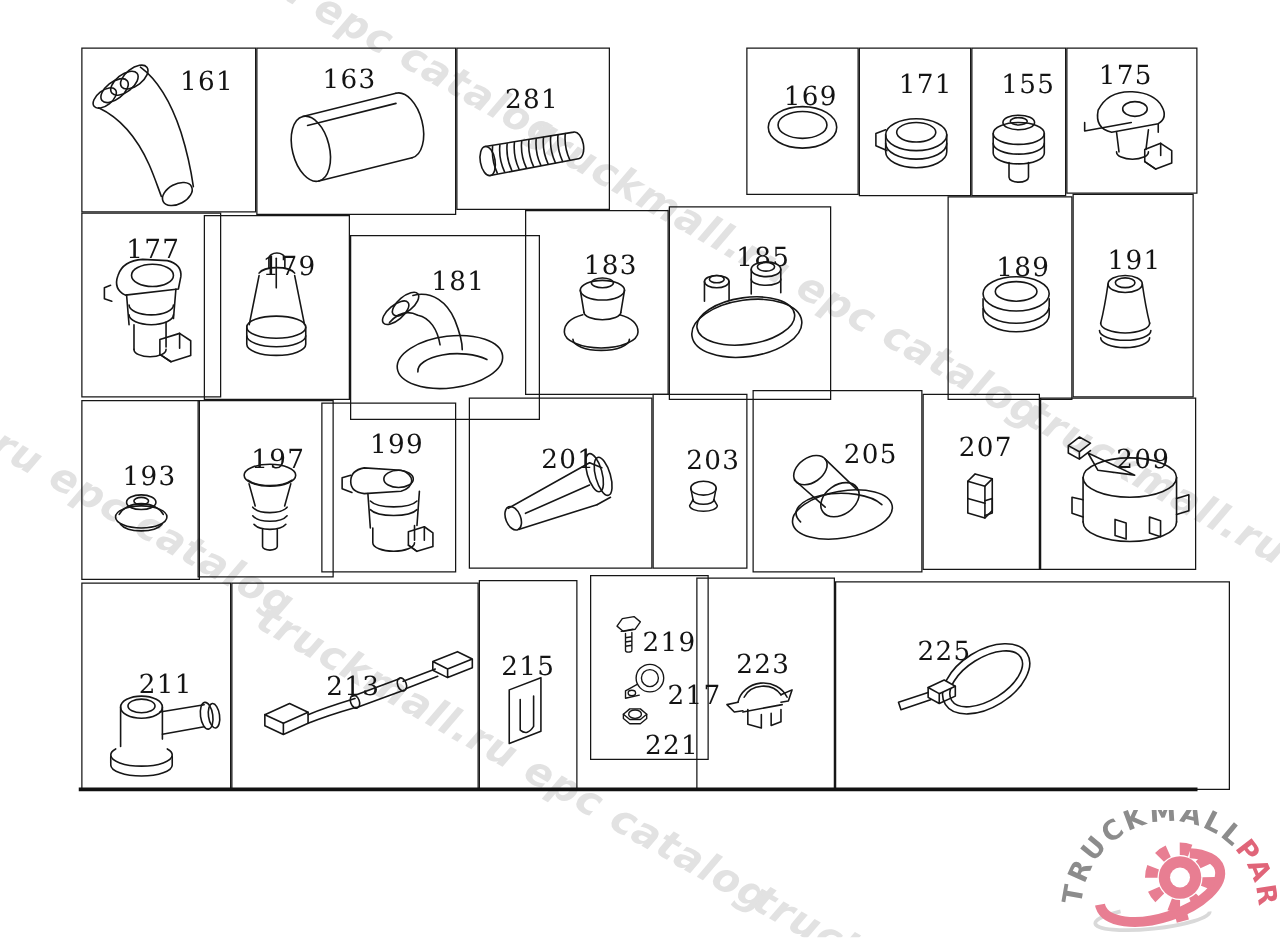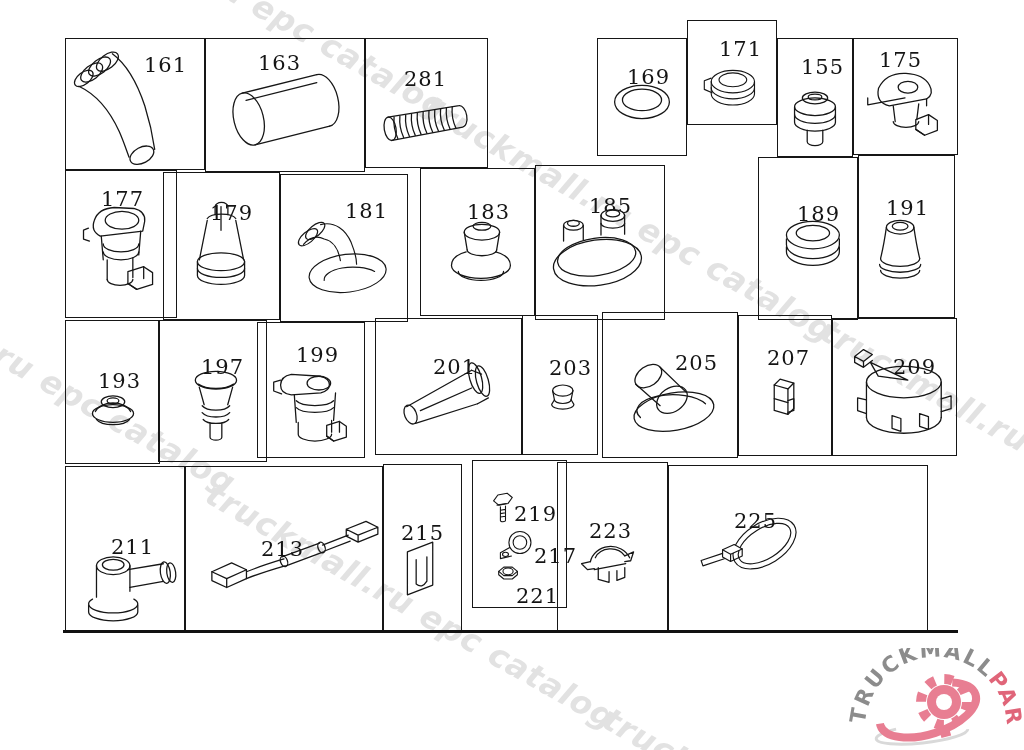--- a/index.html
+++ b/index.html
@@ -68,21 +68,21 @@
 
 
   <div class="cell" style="left:597px;top:38px;width:90px;height:118px">
     <span class="lbl" style="left:29px;top:28px">169</span>
     <svg class="art" viewBox="0 0 90 118">
       <ellipse cx="45" cy="64" rx="28" ry="17"></ellipse>
       <ellipse cx="45" cy="62" rx="20" ry="11"></ellipse>
     </svg>
   </div>
 
-  <div class="cell" style="left:687px;top:20px;width:90px;height:105px">
+  <div class="cell" style="left:687px;top:38px;width:90px;height:119px">
     <span class="lbl" style="left:31px;top:18px">171</span>
     <svg class="art" viewBox="0 0 90 119">
       <ellipse cx="46" cy="70" rx="25" ry="13"></ellipse>
       <ellipse cx="46" cy="68" rx="16" ry="8"></ellipse>
       <path d="M21,70 v14 a25,13 0 0 0 50,0 v-14"></path>
       <path d="M21,77 a25,13 0 0 0 50,0"></path>
       <path d="M21,66 l-8,3 v10 l9,4"></path>
     </svg>
   </div>
 
@@ -132,21 +132,21 @@
       <path d="M52,42 v-8 a6,4 0 0 1 13,0 v8"></path>
       <path d="M58,34 v24"></path>
       <path d="M44,46 a15,6 0 0 1 29,0"></path>
       <path d="M44,48 L36,88 M73,48 L81,88"></path>
       <ellipse cx="58" cy="90" rx="24" ry="9"></ellipse>
       <path d="M34,90 v7 a24,9 0 0 0 48,0 v-7"></path>
       <path d="M34,97 v7 a24,9 0 0 0 48,0 v-7"></path>
     </svg>
   </div>
 
-  <div class="cell" style="left:280px;top:174px;width:128px;height:148px">
+  <div class="cell" style="left:280px;top:188px;width:152px;height:148px">
     <span class="lbl" style="left:64px;top:26px">181</span>
     <svg class="art" viewBox="0 0 140 148">
       <ellipse cx="74" cy="102" rx="43" ry="21" transform="rotate(-7 74 102)"></ellipse>
       <path d="M48,110 a32,14 0 0 1 56,-10"></path>
       <ellipse cx="30" cy="62" rx="6" ry="13" transform="rotate(50 30 62)"></ellipse>
       <ellipse cx="38" cy="55" rx="6" ry="13" transform="rotate(50 38 55)"></ellipse>
       <path d="M44,48 C60,44 72,54 78,68 C82,78 84,86 84,92"></path>
       <path d="M25,70 C32,62 40,60 48,64 C58,66 64,76 66,88"></path>
     </svg>
   </div>
@@ -356,21 +356,21 @@
       <path d="M38,96 a17,15 0 0 1 30,-2"></path>
       <path d="M33,100 a21,19 0 0 1 40,-4"></path>
       <path d="M33,100 l-9,2 l6,6 l7,-1"></path>
       <path d="M68,94 l9,-4 l-3,9 l-6,1"></path>
       <path d="M41,106 v12 l11,3 v-11"></path>
       <path d="M60,109 v10 l8,-3 v-10"></path>
       <path d="M37,108 l32,-6"></path>
     </svg>
   </div>
 
-  <div class="cell" style="left:668px;top:465px;width:260px;height:167px">
+  <div class="cell" style="left:668px;top:465px;width:316px;height:167px">
     <span class="lbl" style="left:65px;top:45px">225</span>
     <svg class="art" viewBox="0 0 289 167">
       <ellipse cx="107" cy="78" rx="39" ry="23" transform="rotate(-32 107 78)"></ellipse>
       <ellipse cx="107" cy="78" rx="33" ry="17" transform="rotate(-32 107 78)"></ellipse>
       <path d="M60,85 l13,-6 l9,5 l-13,6 z" class="wfill"></path>
       <path d="M60,85 v8 l9,5 l13,-6 v-8 M69,90 v8"></path>
       <path d="M60,89 l-24,8 M62,95 l-24,8 M36,97 l2,6"></path>
     </svg>
   </div>
 

